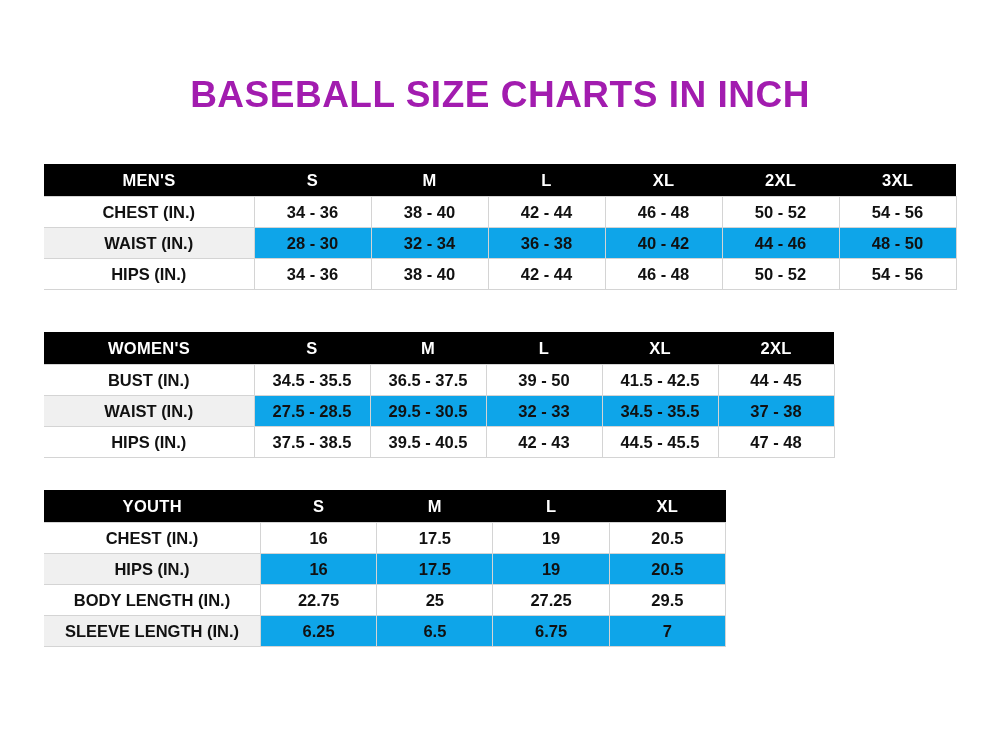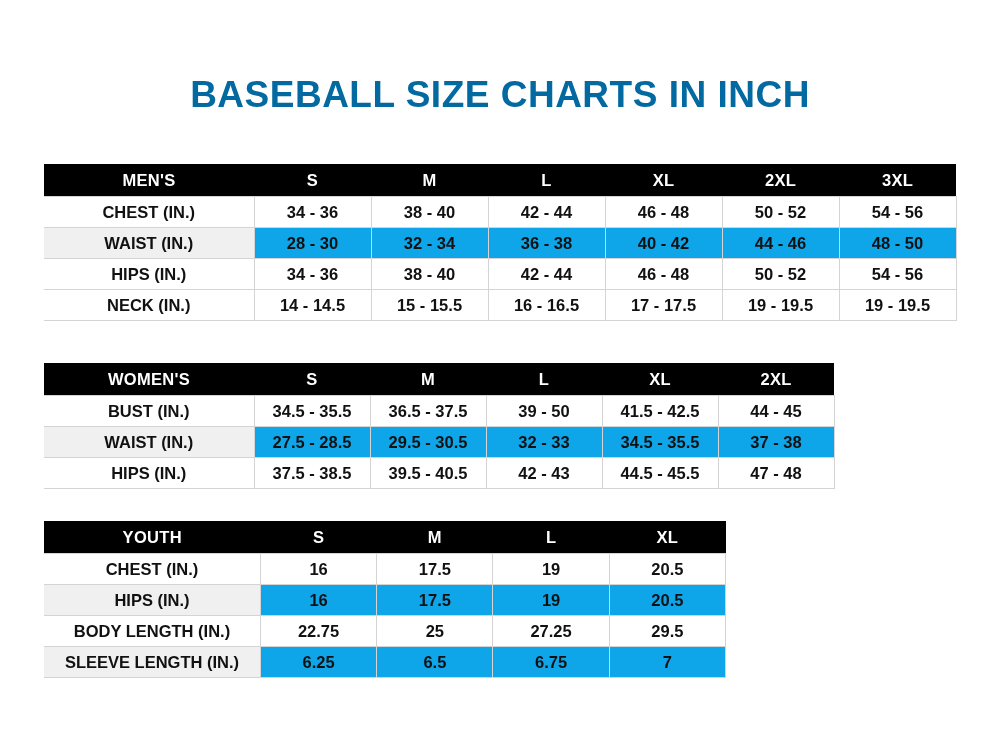--- a/index.html
+++ b/index.html
@@ -18,21 +18,21 @@
     position: relative;
     width: 1000px;
     height: 752px;
     box-sizing: border-box;
   }
   .title {
     text-align: center;
     font-size: 37px;
     font-weight: bold;
     letter-spacing: 0.5px;
-    color: #0369a1;
+    color: #a21caf;
     margin: 0;
     padding-top: 74px;
   }
   .tables {
     padding: 0 44px;
     margin-top: 48px;
   }
   table {
     border-collapse: collapse;
     table-layout: fixed;
@@ -158,29 +158,20 @@
         </tr>
         <tr>
           <td class="label-col">HIPS (IN.)</td>
           <td>34 - 36</td>
           <td>38 - 40</td>
           <td>42 - 44</td>
           <td>46 - 48</td>
           <td>50 - 52</td>
           <td>54 - 56</td>
         </tr>
-        <tr>
-          <td class="label-col">NECK (IN.)</td>
-          <td>14 - 14.5</td>
-          <td>15 - 15.5</td>
-          <td>16 - 16.5</td>
-          <td>17 - 17.5</td>
-          <td>19 - 19.5</td>
-          <td>19 - 19.5</td>
-        </tr>
       </tbody>
     </table>
 
     <table class="women">
       <colgroup>
         <col class="c0">
           <col class="c1">
           <col class="c2">
           <col class="c3">
           <col class="c4">

